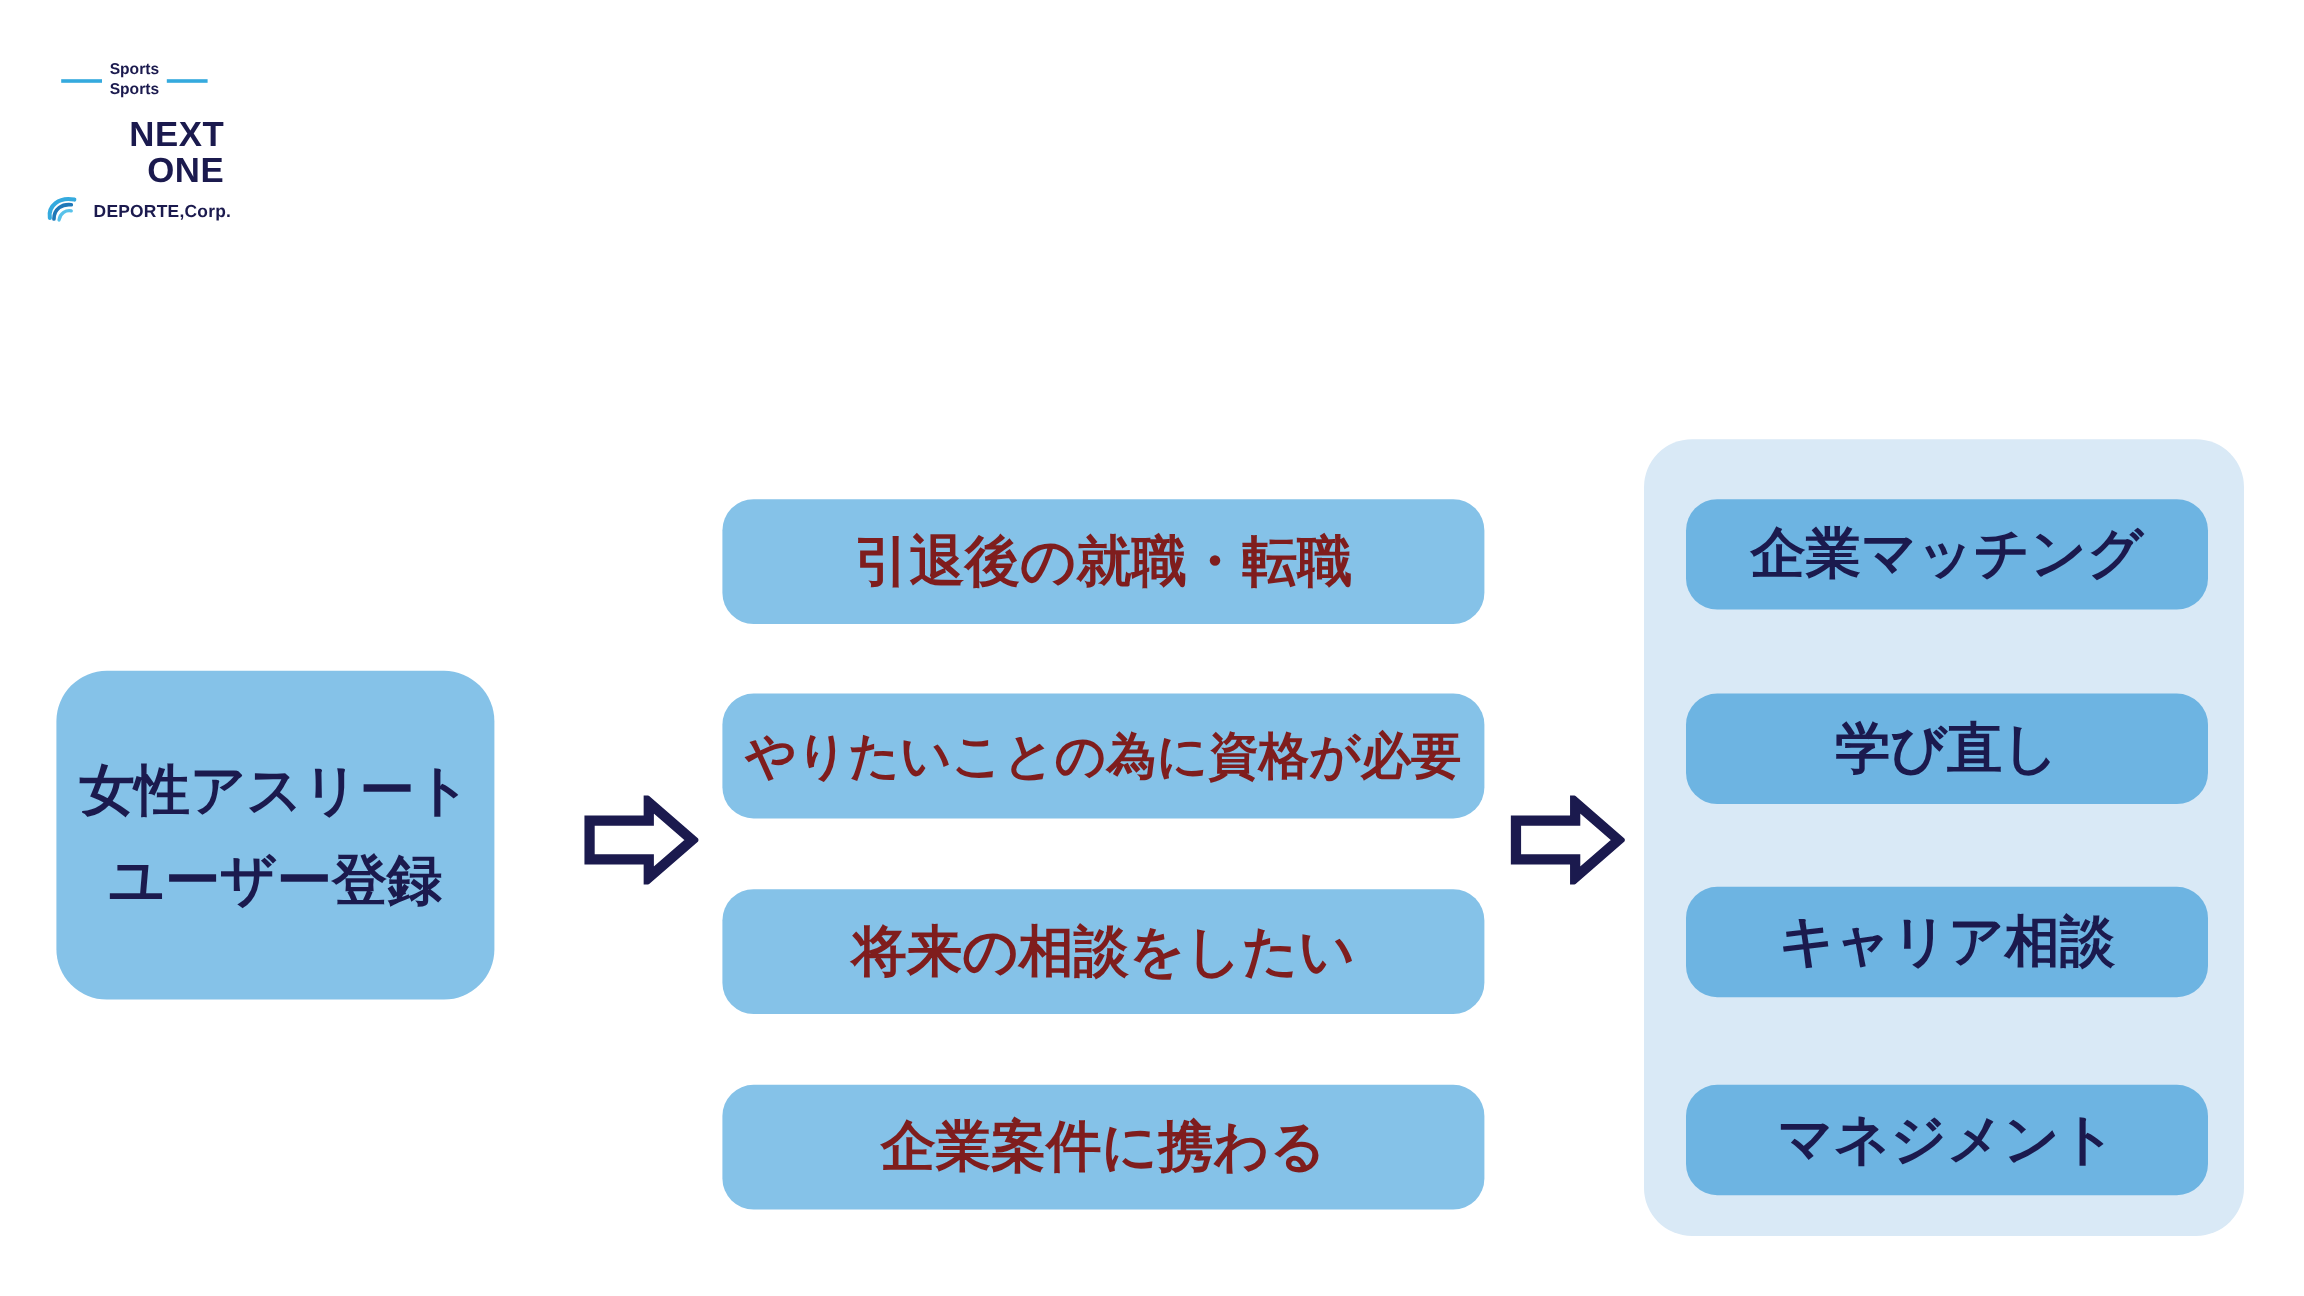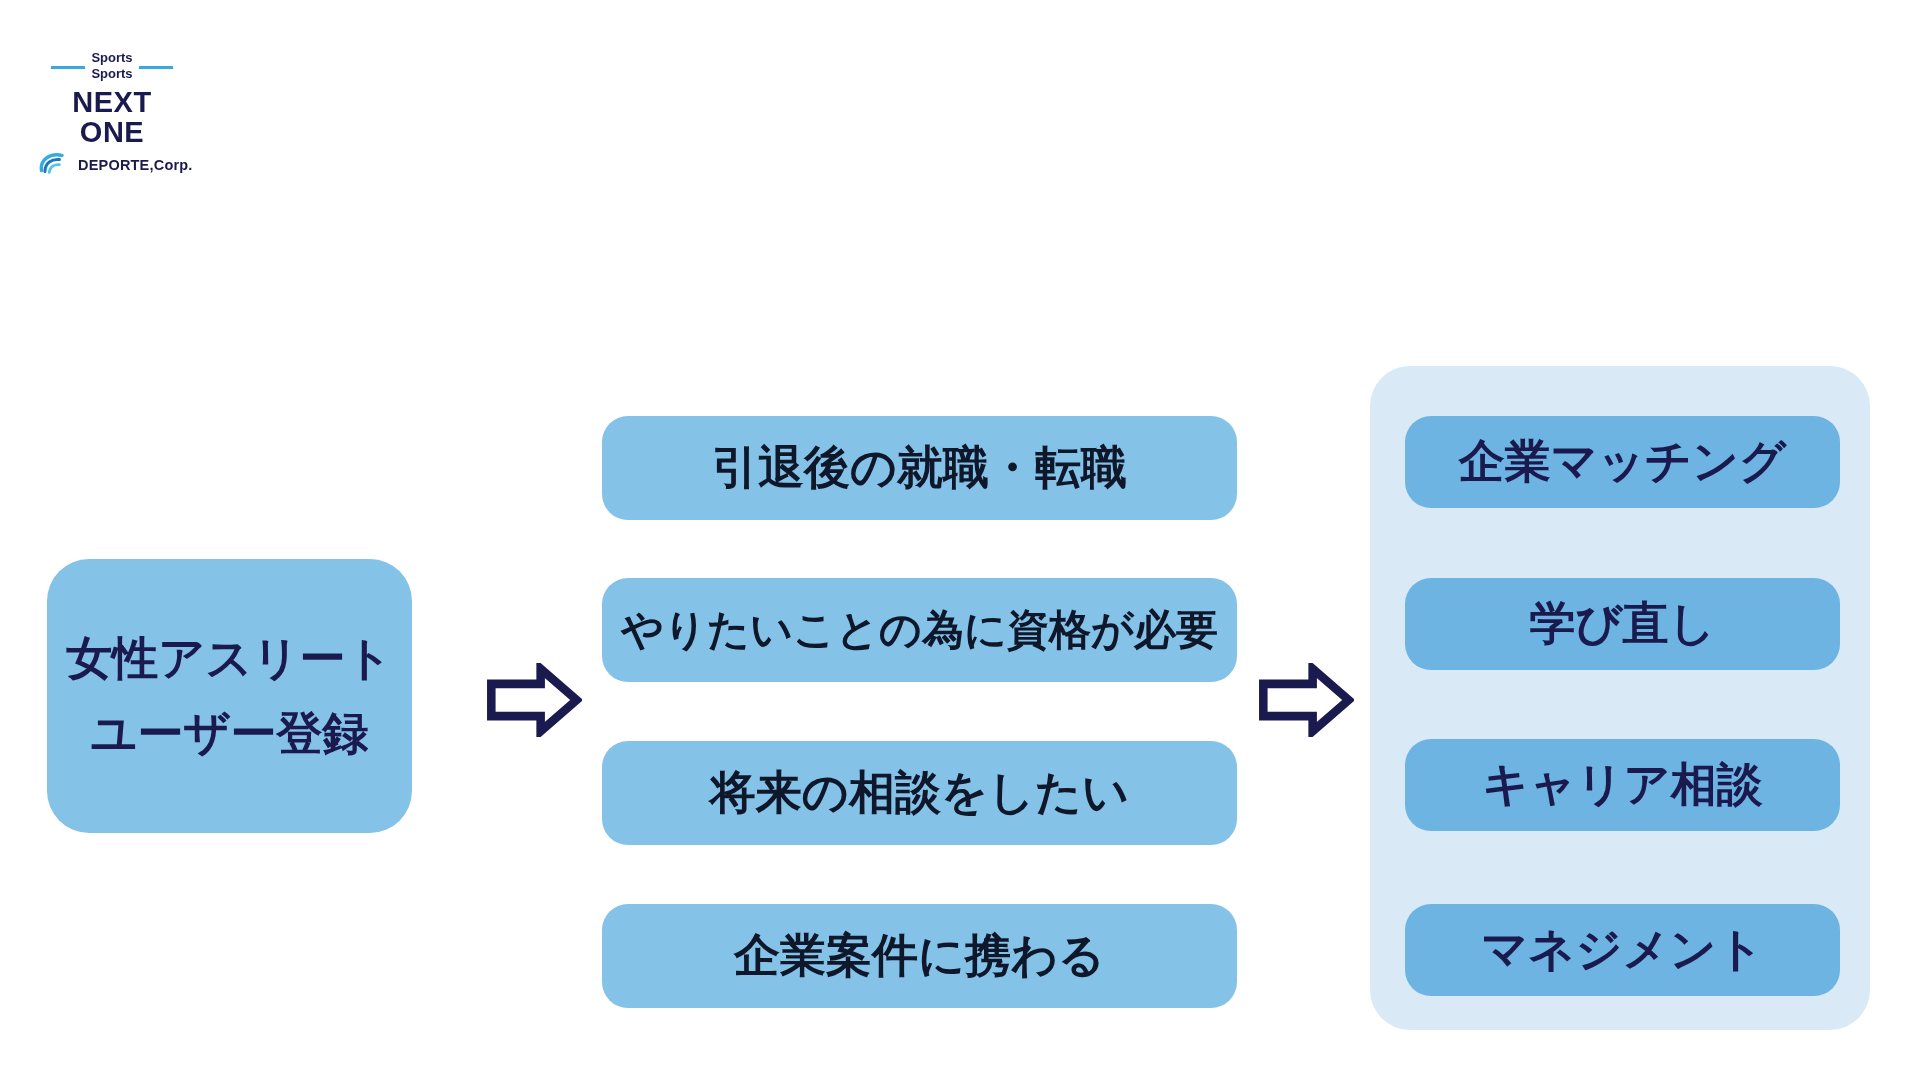--- a/index.html
+++ b/index.html
@@ -12,21 +12,21 @@
     height: 1080px;
     background: #ffffff;
     overflow: hidden;
   }
 
   
   .logo { position: absolute; left: 37px; top: 50px; width: 150px; }
   .logo-top { display: flex; align-items: center; justify-content: center; gap: 6px; }
   .logo-top .rule { width: 34px; height: 3px; background: #35aade; margin-top: 2px; }
   .logo-top .ws { text-align: center; color: #1b1a4e; font-weight: 700; font-size: 13px; line-height: 1.25; }
-  .logo-brand { text-align: center; color: #1b1a4e; font-weight: 800; font-size: 29px; letter-spacing: 0.5px; line-height: 1.05; margin-top: 4px; }
+  .logo-brand { text-align: right; color: #1b1a4e; font-weight: 800; font-size: 29px; letter-spacing: 0.5px; line-height: 1.05; margin-top: 15px; }
   .logo-bottom { display: flex; align-items: center; gap: 5px; margin-top: 4px; padding-left: 2px; }
   .logo-bottom .corp { color: #1b1a4e; font-weight: 800; font-size: 14.5px; letter-spacing: 0.2px; }
 
   
   .header-bar {
     position: absolute; left: 0; top: 180px; width: 1920px; height: 97px;
     background: #1b1a4e;
   }
   .header-step {
     position: absolute; top: 0; height: 97px;
@@ -50,21 +50,21 @@
   }
 
   .flow-arrow { position: absolute; width: 96px; height: 74px; }
   .fa1 { left: 486px;  top: 663px; }
   .fa2 { left: 1258px; top: 663px; }
 
   .issue-box {
     position: absolute; left: 602px; width: 635px; height: 104px;
     background: #85c2e8; border-radius: 26px;
     display: flex; align-items: center; justify-content: center;
-    color: #0f172a; font-weight: 800; font-size: 46px; white-space: nowrap;
+    color: #7f1d1d; font-weight: 800; font-size: 46px; white-space: nowrap;
   }
   .ib1 { top: 416px; }
   .ib2 { top: 578px; font-size: 42px; }
   .ib3 { top: 741px; }
   .ib4 { top: 904px; }
 
   .solution-panel {
     position: absolute; left: 1370px; top: 366px; width: 500px; height: 664px;
     background: #d9e9f6; border-radius: 40px;
   }

